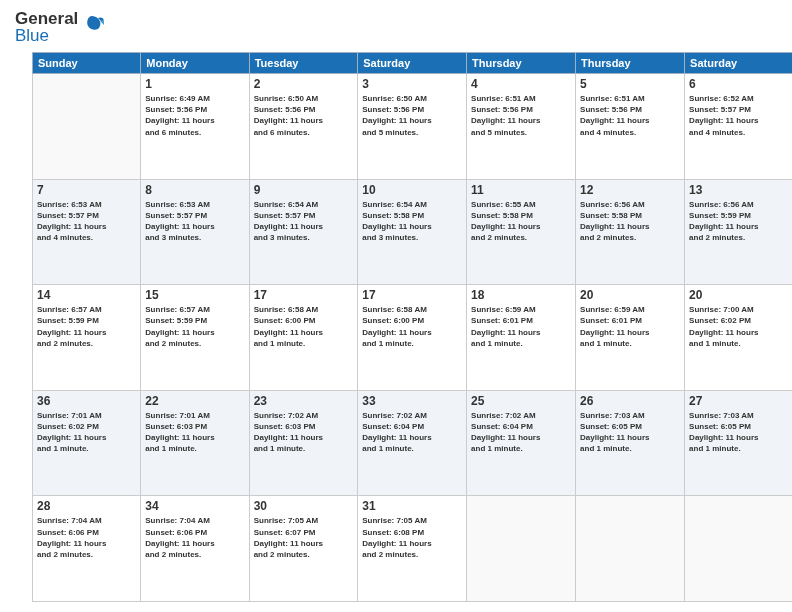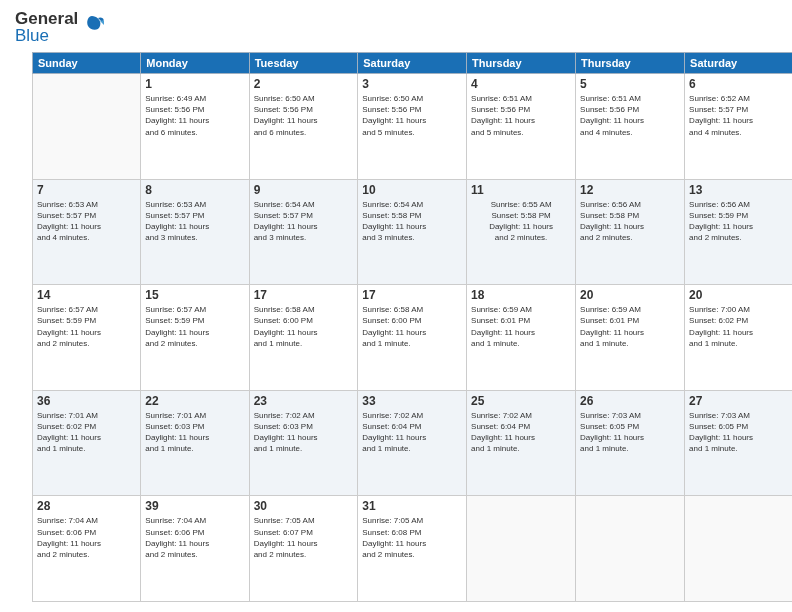--- a/index.html
+++ b/index.html
@@ -70,20 +70,21 @@
       font-size: 12px;
       font-weight: bold;
       color: #333;
       display: block;
       margin-bottom: 2px;
     }
     .day-info {
       font-size: 8px;
       color: #333;
       line-height: 1.4;
+      font-weight: bold;
     }
     .row-shaded td {
       background: #f0f4f8;
     }
     .row-white td {
       background: #fff;
     }
   </style>
 </head>
 <body>
@@ -193,21 +194,21 @@
           </td>
           <td>
             <span class="day-num">10</span>
             <div class="day-info" style="white-space: pre-line;">Sunrise: 6:54 AM
 Sunset: 5:58 PM
 Daylight: 11 hours
 and 3 minutes.</div>
           </td>
           <td>
             <span class="day-num">11</span>
-            <div class="day-info" style="white-space: pre-line; text-align: center;">Sunrise: 6:55 AM
+            <div class="day-info" style="white-space: pre-line;">Sunrise: 6:55 AM
 Sunset: 5:58 PM
 Daylight: 11 hours
 and 2 minutes.</div>
           </td>
           <td>
             <span class="day-num">12</span>
             <div class="day-info" style="white-space: pre-line;">Sunrise: 6:56 AM
 Sunset: 5:58 PM
 Daylight: 11 hours
 and 2 minutes.</div>
@@ -324,21 +325,21 @@
         </tr>
         <tr class="row-white">
           <td>
             <span class="day-num">28</span>
             <div class="day-info" style="white-space: pre-line;">Sunrise: 7:04 AM
 Sunset: 6:06 PM
 Daylight: 11 hours
 and 2 minutes.</div>
           </td>
           <td>
-            <span class="day-num">39</span>
+            <span class="day-num">34</span>
             <div class="day-info" style="white-space: pre-line;">Sunrise: 7:04 AM
 Sunset: 6:06 PM
 Daylight: 11 hours
 and 2 minutes.</div>
           </td>
           <td>
             <span class="day-num">30</span>
             <div class="day-info" style="white-space: pre-line;">Sunrise: 7:05 AM
 Sunset: 6:07 PM
 Daylight: 11 hours

